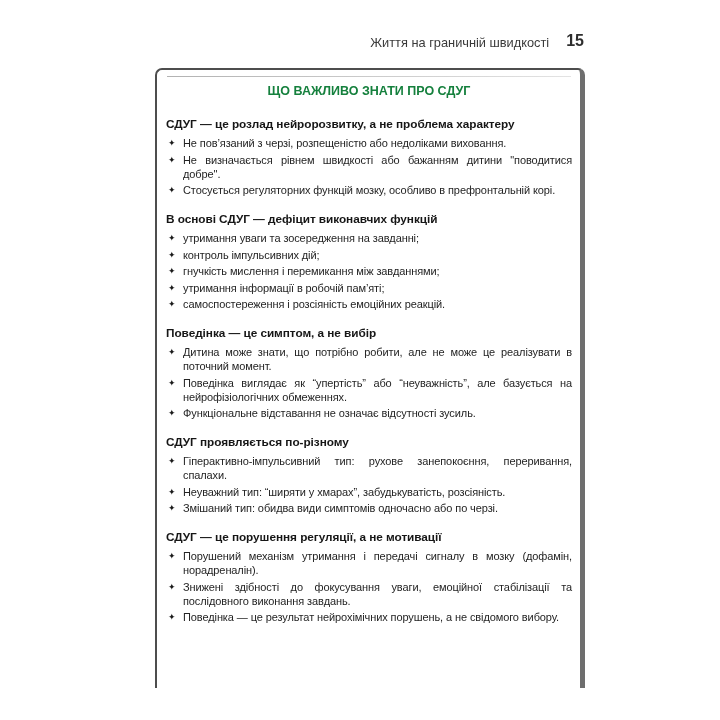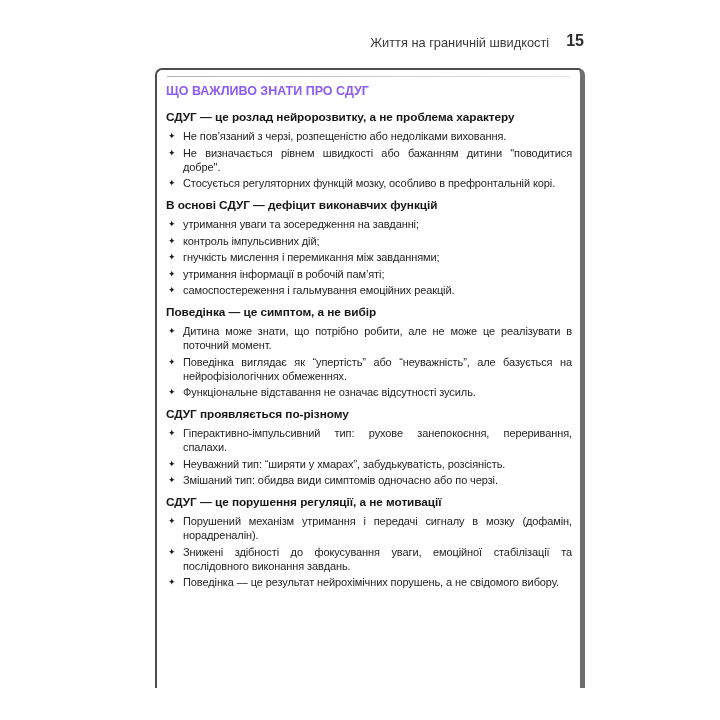--- a/index.html
+++ b/index.html
@@ -50,29 +50,30 @@
     line-height: 16px;
   }
   .title-divider {
     height: 1px;
     background: linear-gradient(to right, #b2b2b2, #e3e3e3);
     margin: 0 1px;
   }
   .memo-subtitle {
     font-size: 12.5px;
     font-weight: bold;
-    color: #8b5cf6;
+    text-align: center;
+    color: #15803d;
     padding: 7px 0 3px;
     line-height: 15px;
   }
   .section-heading {
     font-size: 11.8px;
     font-weight: bold;
     color: #161616;
-    margin: 8px 0 5px;
+    margin: 15px 0 5px;
     line-height: 14px;
     letter-spacing: -0.05px;
   }
   .section:first-of-type .section-heading { margin-top: 7px; }
   .intro {
     font-size: 11px;
     line-height: 14px;
     margin: 0 0 5px;
     letter-spacing: -0.1px;
   }
@@ -140,21 +141,21 @@
     <div class="bullet">
       <span class="glyph">✦</span>
       <span class="btext">гнучкість мислення і перемикання між завданнями;</span>
     </div>
     <div class="bullet">
       <span class="glyph">✦</span>
       <span class="btext">утримання інформації в робочій пам’яті;</span>
     </div>
     <div class="bullet">
       <span class="glyph">✦</span>
-      <span class="btext">самоспостереження і гальмування емоційних реакцій.</span>
+      <span class="btext">самоспостереження і розсіяність емоційних реакцій.</span>
     </div>
   </div>
 
   <div class="section">
     <div class="section-heading">Поведінка — це симптом, а не вибір</div>
     <div class="bullet">
       <span class="glyph">✦</span>
       <span class="btext">Дитина може знати, що потрібно робити, але не може це реалізувати в поточний момент.</span>
     </div>
     <div class="bullet">

